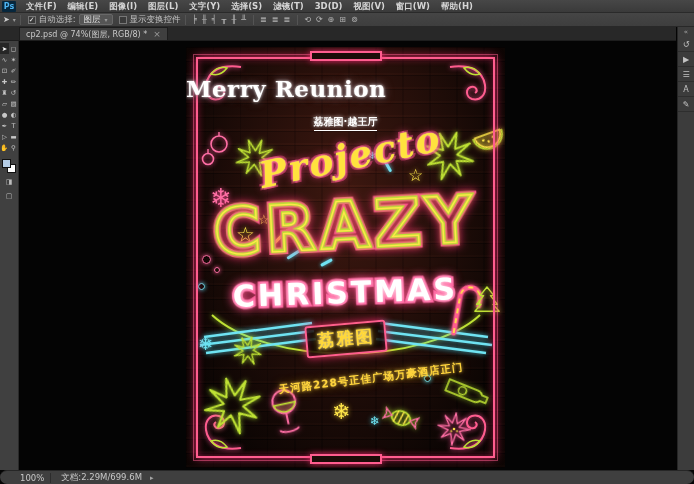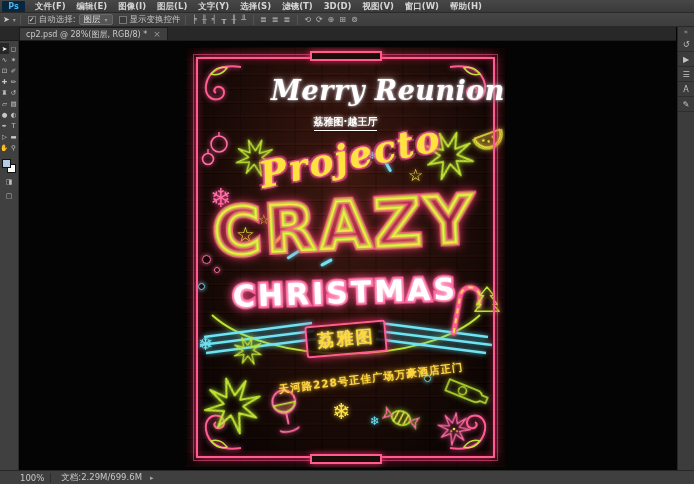--- a/index.html
+++ b/index.html
@@ -4,21 +4,21 @@
 <style>
   * { margin:0; padding:0; box-sizing:border-box; }
   html,body { width:694px; height:484px; overflow:hidden; background:#000; }
   body { font-family:"DejaVu Sans","Liberation Sans",sans-serif; }
   .app { position:relative; width:694px; height:484px; background:#050505; }
 
   
   .menubar { position:absolute; left:0; top:0; width:694px; height:13px;
     background:linear-gradient(#474747,#3a3a3a); display:flex; align-items:center;
     gap:1px; z-index:30; border-bottom:1px solid #2a2a2a;}
-  .ps-logo { width:23px; height:11px; margin:0 4px 0 2px; background:#07273d; color:#4db3f0;
+  .ps-logo { width:14px; height:11px; margin:0 4px 0 2px; background:#07273d; color:#4db3f0;
     font-size:8px; font-weight:bold; display:flex; align-items:center; justify-content:center; border-radius:1px;}
   .menu-item { color:#d6d6d6; font-size:8.5px; padding:0 5px; line-height:13px; cursor:default;font-weight:bold; }
 
   .optionsbar { position:absolute; left:0; top:13px; width:694px; height:14px;
     background:linear-gradient(#454545,#3e3e3e); display:flex; align-items:center;
     z-index:29; border-bottom:1px solid #282828; color:#c2c2c2; font-size:8.5px;}
   .opt-icon { color:#cfcfcf; font-size:8px; padding:0 3px; }
   .opt-caret { color:#9a9a9a; font-size:6px; }
   .vsep { width:1px; height:10px; background:#2e2e2e; border-right:1px solid #545454; margin:0 4px; }
   .chk { width:8px; height:8px; border:1px solid #777; background:#3a3a3a; display:inline-flex;
@@ -48,21 +48,21 @@
 
   
   .dock { position:absolute; right:0; top:27px; width:17px; height:443px; background:#3c3c3c;
     border-left:1px solid #262626; z-index:27; display:flex; flex-direction:column; align-items:center;}
   .dock-collapse { color:#a8a8a8; font-size:7px; height:10px; line-height:10px;}
   .dock-btn { width:17px; height:15px; display:flex; align-items:center; justify-content:center;
     color:#c3c3c3; font-size:8px; border-bottom:1px solid #2e2e2e; cursor:pointer;}
 
   
   .statusbar { position:absolute; left:0; top:470px; width:694px; height:14px; background:#3f3f3f;
-    border-top:1px solid #262626; z-index:30; display:flex; align-items:center; color:#c8c8c8; font-size:8.5px;}
+    border-top:1px solid #262626; z-index:30; display:flex; align-items:center; color:#c8c8c8; font-size:8.5px;border-radius:7px;}
   .zoom-val { margin-left:20px; border-right:1px solid #2c2c2c; padding-right:6px;}
   .doc-size { margin-left:10px; }
   .status-caret { margin-left:8px; color:#a5a5a5; font-size:7px;}
 
   
   .canvas { position:absolute; left:19px; top:41px; width:658px; height:429px; background:#040404; z-index:1; }
 
   .poster { position:absolute; left:167px; top:6px; width:319px; height:421px; overflow:hidden;
     background-color:#200e09;
     background-image:
@@ -71,23 +71,23 @@
       repeating-linear-gradient(90deg, rgba(0,0,0,.35) 0 1.5px, transparent 1.5px 27px);
   }
 
   .frame { position:absolute; left:10px; top:10px; right:10px; bottom:10px;
     border:2px solid #ff5d8f; outline:1px solid rgba(255,93,143,.5); outline-offset:2px;
     box-shadow:0 0 9px rgba(255,45,115,.85), inset 0 0 7px rgba(255,45,115,.45); z-index:6;}
   .notch { position:absolute; left:50%; transform:translateX(-50%); width:72px; height:10px;
     background:#1c0c08; border:2px solid #ff5d8f; box-shadow:0 0 6px rgba(255,45,115,.8); z-index:7;}
   .notch.top { top:4px; } .notch.bottom { bottom:4px; }
 
-  .neon-title { position:absolute; top:28px; left:0; width:100%; text-align:right; z-index:8;
-    font-family:"DejaVu Serif","Liberation Serif",serif; font-style:italic; font-weight:bold;
-    font-size:27px; color:#fff; letter-spacing:0.5px;
+  .neon-title { position:absolute; top:28px; left:0; width:100%; text-align:left; z-index:8;
+    font-family:"DejaVu Serif","Liberation Serif",serif; font-weight:bold;
+    font-size:23px; color:#fff; letter-spacing:0.5px;
     text-shadow:0 0 3px rgba(255,255,255,.9),0 0 10px rgba(255,210,225,.55),0 2px 6px rgba(0,0,0,.6);}
   .sub-row { position:absolute; top:68px; left:0; width:100%; display:flex; justify-content:center;
     align-items:baseline; gap:9px; z-index:8;}
   .venue { color:#fff; font-weight:bold; font-size:10px; border-bottom:1.5px solid #fff; padding-bottom:1px;
     text-shadow:0 0 4px rgba(255,255,255,.8);}
   .timeline { color:#f4f4f4; font-size:9.5px; font-style:italic; font-family:"DejaVu Serif",serif;
     text-shadow:0 0 4px rgba(255,255,255,.7);}
 
   .script-word { position:absolute; top:88px; left:72px; z-index:8;
     font-family:"DejaVu Serif","Liberation Serif",serif; font-style:italic; font-weight:bold; font-size:36px;
@@ -187,21 +187,21 @@
     <span class="vsep"></span>
     <span class="mini-ico">⟲</span>
     <span class="mini-ico">⟳</span>
     <span class="mini-ico">⊕</span>
     <span class="mini-ico">⊞</span>
     <span class="mini-ico">⊚</span>
   </div>
 
   <div class="tabbar">
     <div class="doc-tab">
-      <span class="t">cp2.psd @ 28%(图层, RGB/8) *</span>
+      <span class="t">cp2.psd @ 74%(图层, RGB/8) *</span>
       <span class="x">×</span>
     </div>
   </div>
 
   <div class="toolbar">
     <div class="tools">
       <span class="tool active">➤</span>
       <span class="tool">◻</span>
       <span class="tool">∿</span>
       <span class="tool">✶</span>

